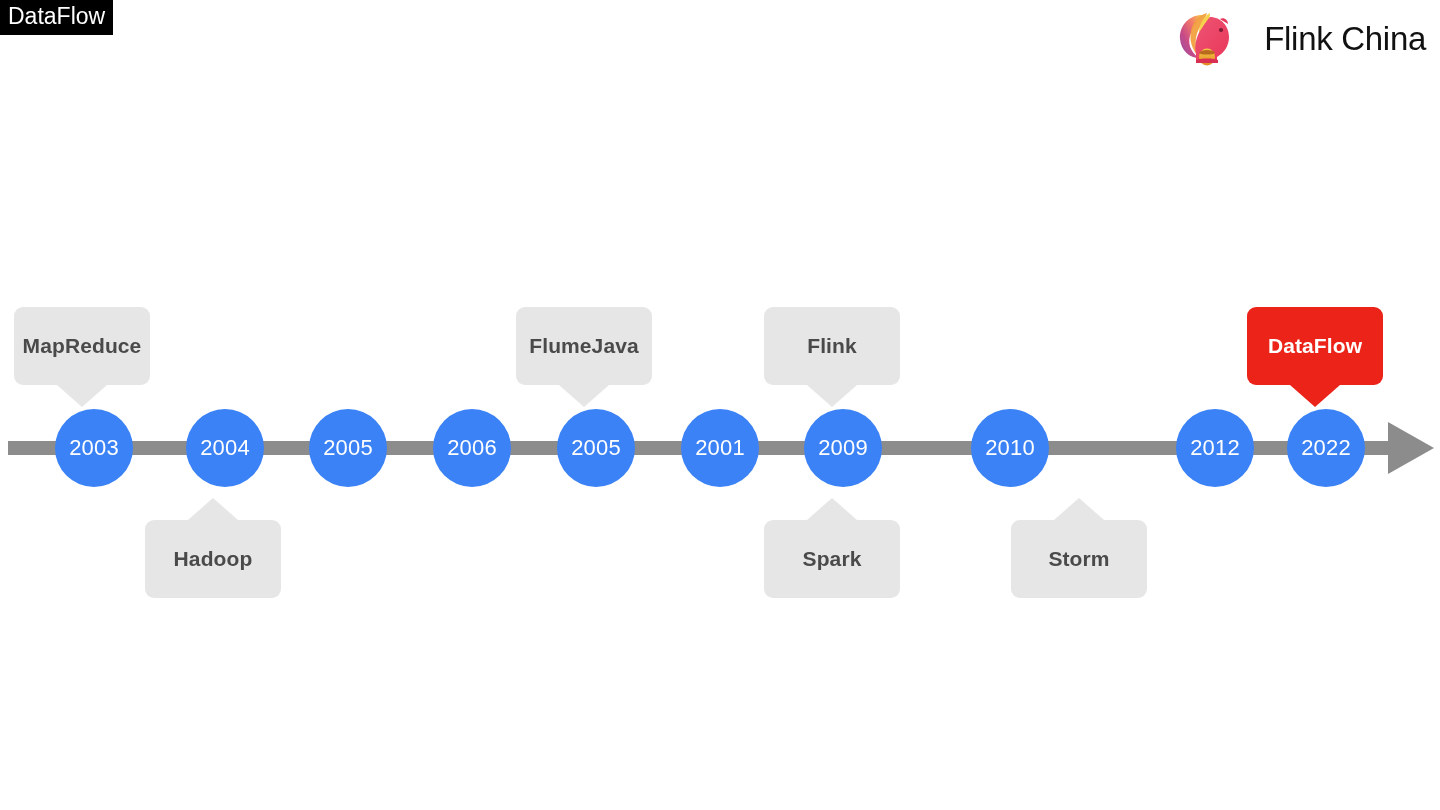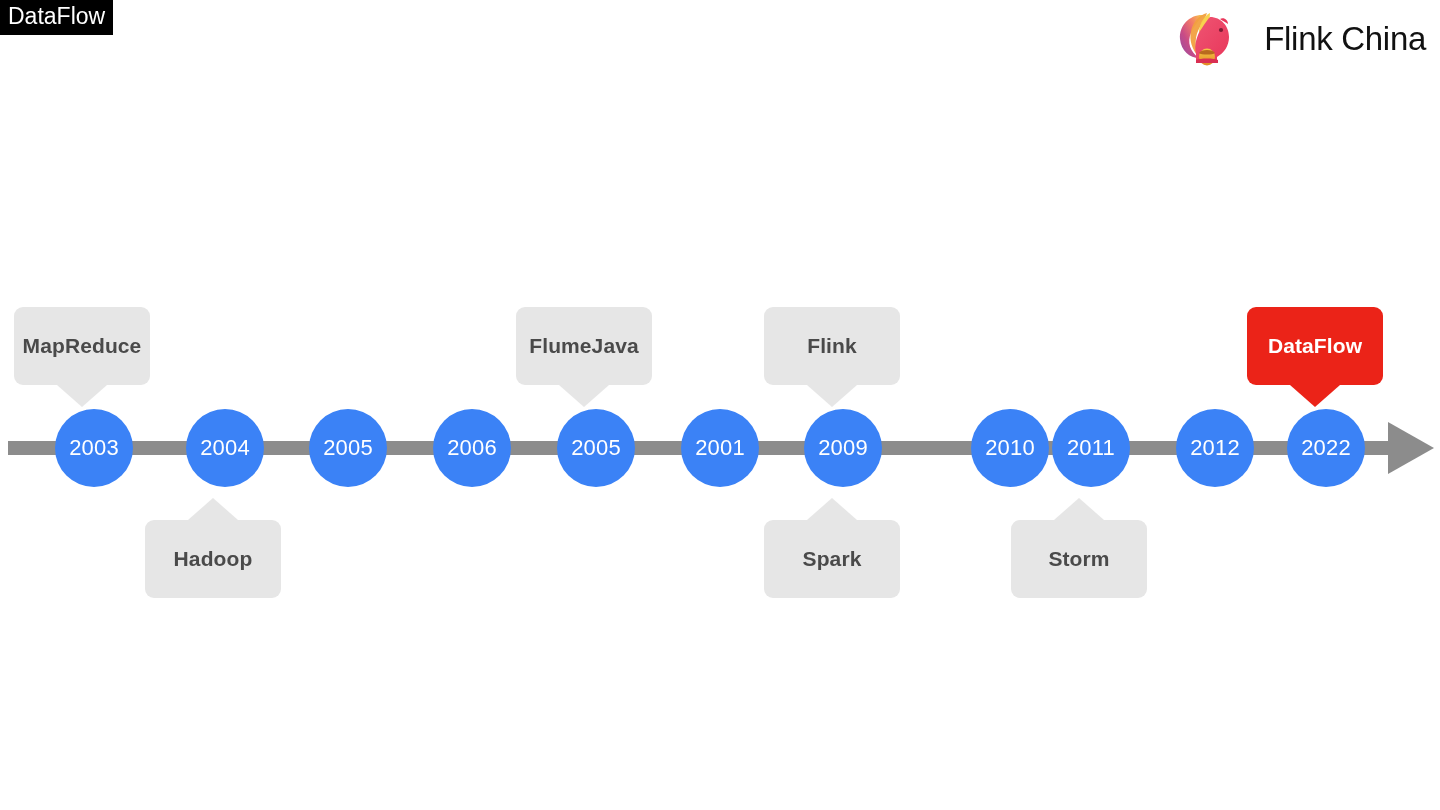--- a/index.html
+++ b/index.html
@@ -195,23 +195,20 @@
   </div>
   <div class="node" style="left:681px;">
     <span class="node-label">2001</span>
   </div>
   <div class="node" style="left:804px;">
     <span class="node-label">2009</span>
   </div>
   <div class="node" style="left:971px;">
     <span class="node-label">2010</span>
   </div>
-  <div class="node" style="left:1052px;">
-    <span class="node-label">2011</span>
-  </div>
   <div class="node" style="left:1176px;text-align:center;">
     <span class="node-label">2012</span>
   </div>
   <div class="node" style="left:1287px;">
     <span class="node-label">2022</span>
   </div>
 
   <div class="callout above" style="left:14px; top:307px;">
     <span class="callout-label">MapReduce</span>
     <span class="tail"></span>

